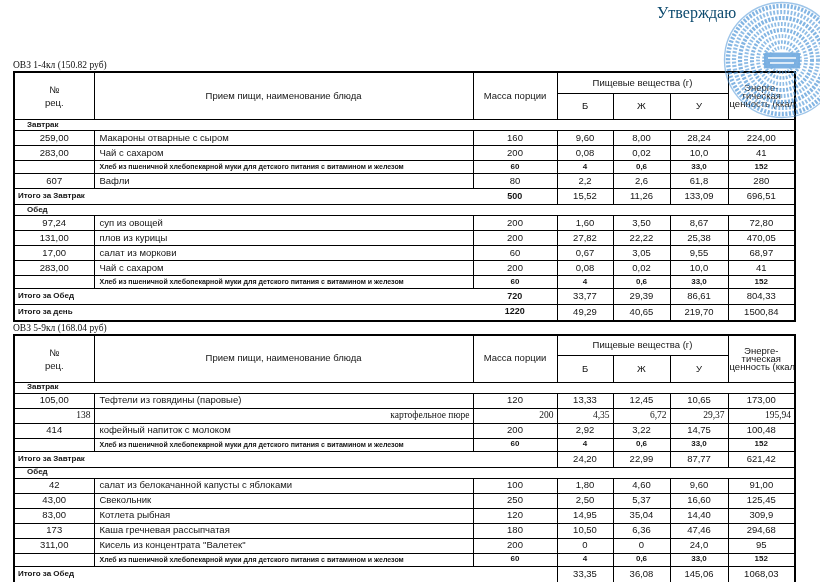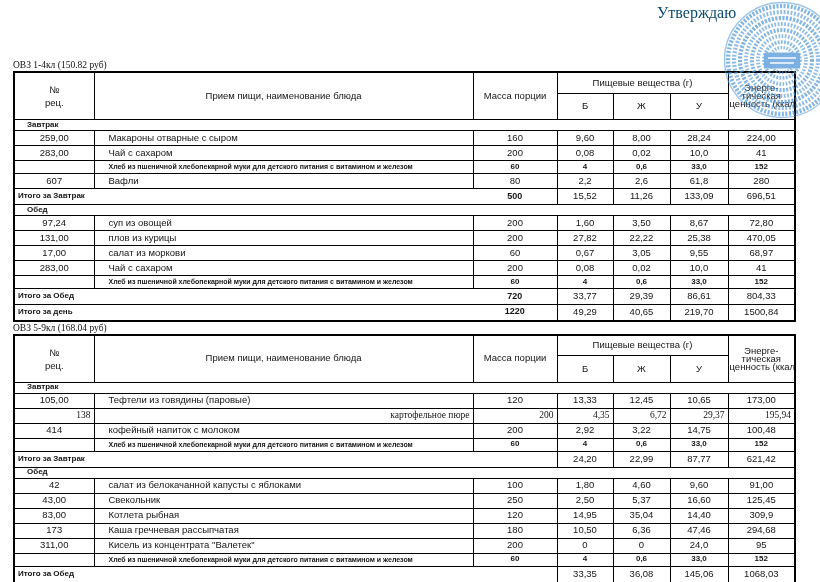--- a/index.html
+++ b/index.html
@@ -38,21 +38,21 @@
   .menu thead th { font-weight:400; font-size:9.5px; text-align:center; }
   .menu thead tr.h1 { height:13px; }
   .menu thead tr.h2 { height:16px; }
   .no-head div { line-height:13px; }
   th.kcal-h { font-size:6.3px; font-weight:700; line-height:8px; padding:11px 1px; }
 
   tr.r-section { height:11px; }
   td.sec { font-weight:700; font-size:8px; padding-left:12px;margin-left:31px; }
   tr.r-dish { height:15px; }
   td.no  { text-align:center; font-size:9.5px; }
-  td.dish-name { font-size:9.5px; padding-left:14px; }
+  td.dish-name { font-size:9.5px; padding-left:5px; }
   td.num { text-align:center; font-size:9.5px; }
   tr.r-bread { height:13px; }
   tr.r-bread td.dish-name { font-size:7px; font-weight:700; }
   tr.r-bread td.num, tr.r-bread td.no { font-size:8px; font-weight:700; }
   tr.r-total { height:16px; }
   td.tot-label { font-weight:700; font-size:8px; padding-left:3px; border-right-style:hidden; }
   td.tot-mass  { border-left-style:hidden; font-weight:700; font-size:9px; text-align:center;margin-top:28px; }
   tr.serif td { font-family:"Liberation Serif", serif;text-align:right; }
 </style>
 </head>

